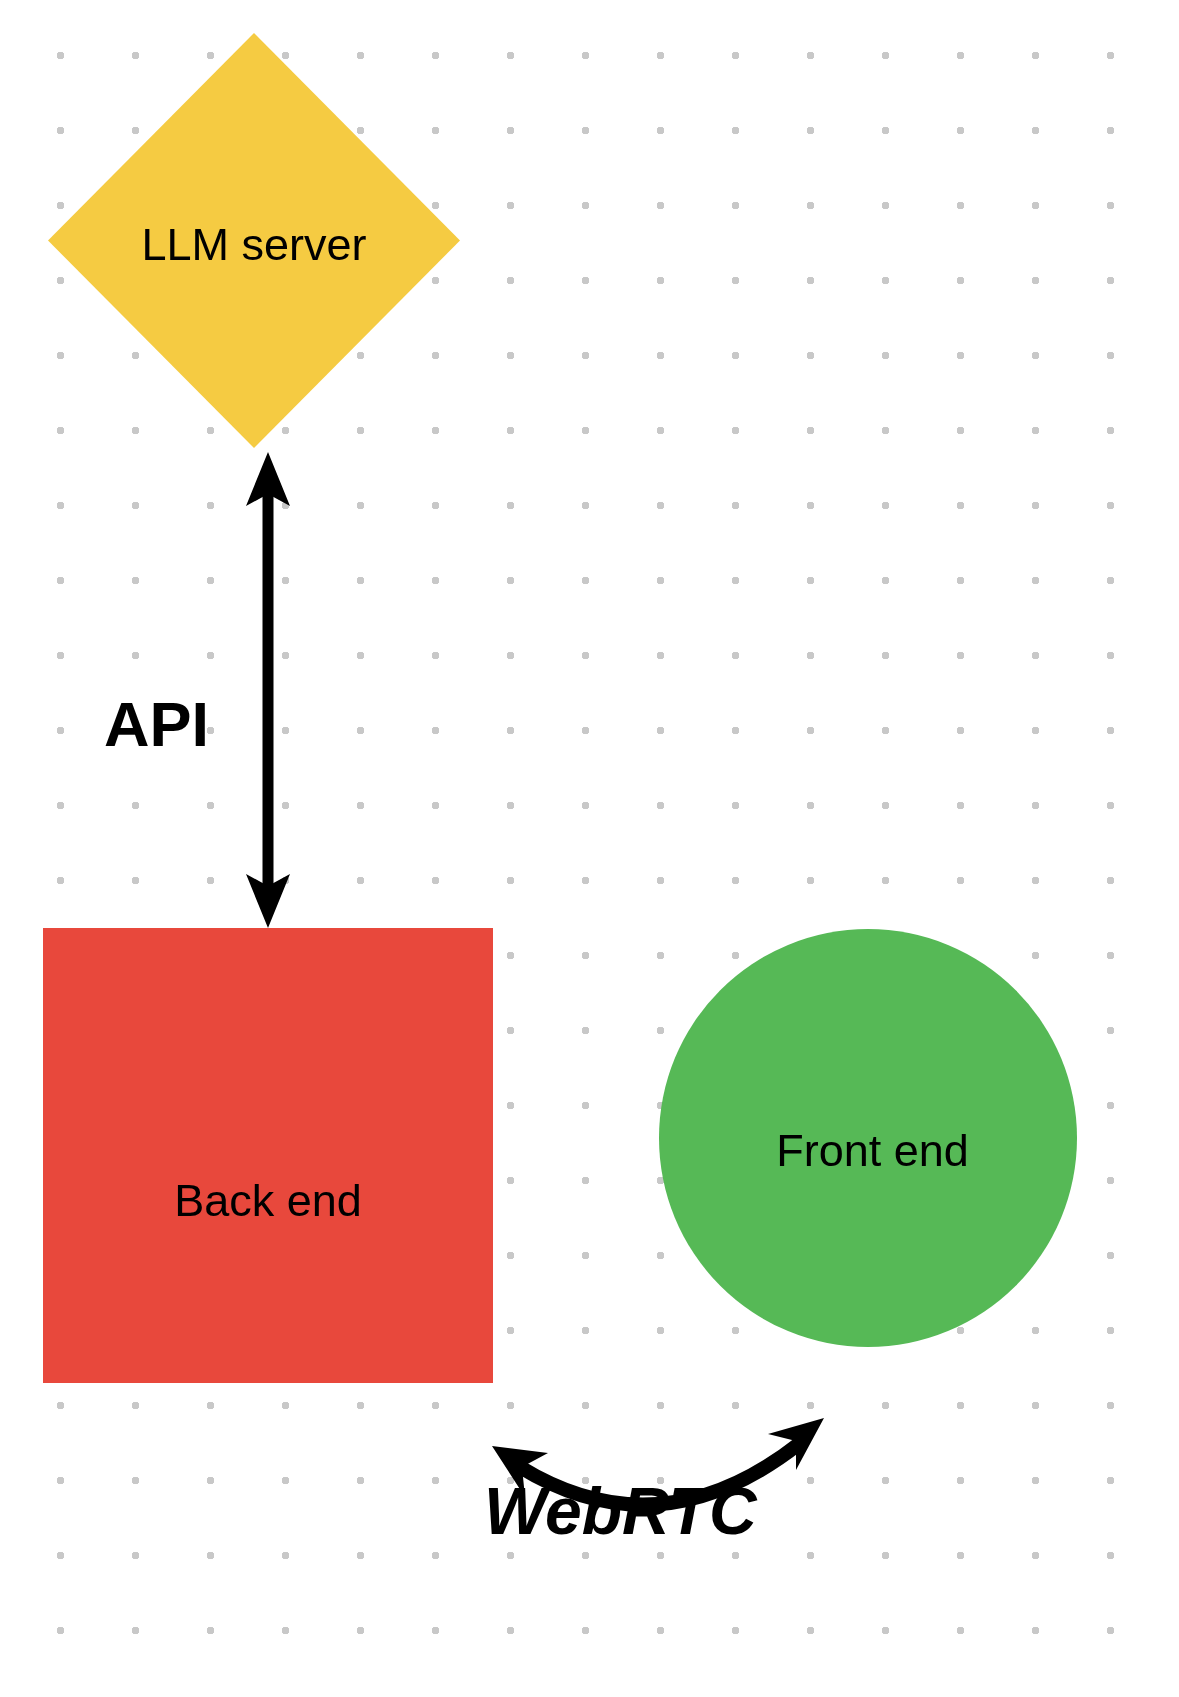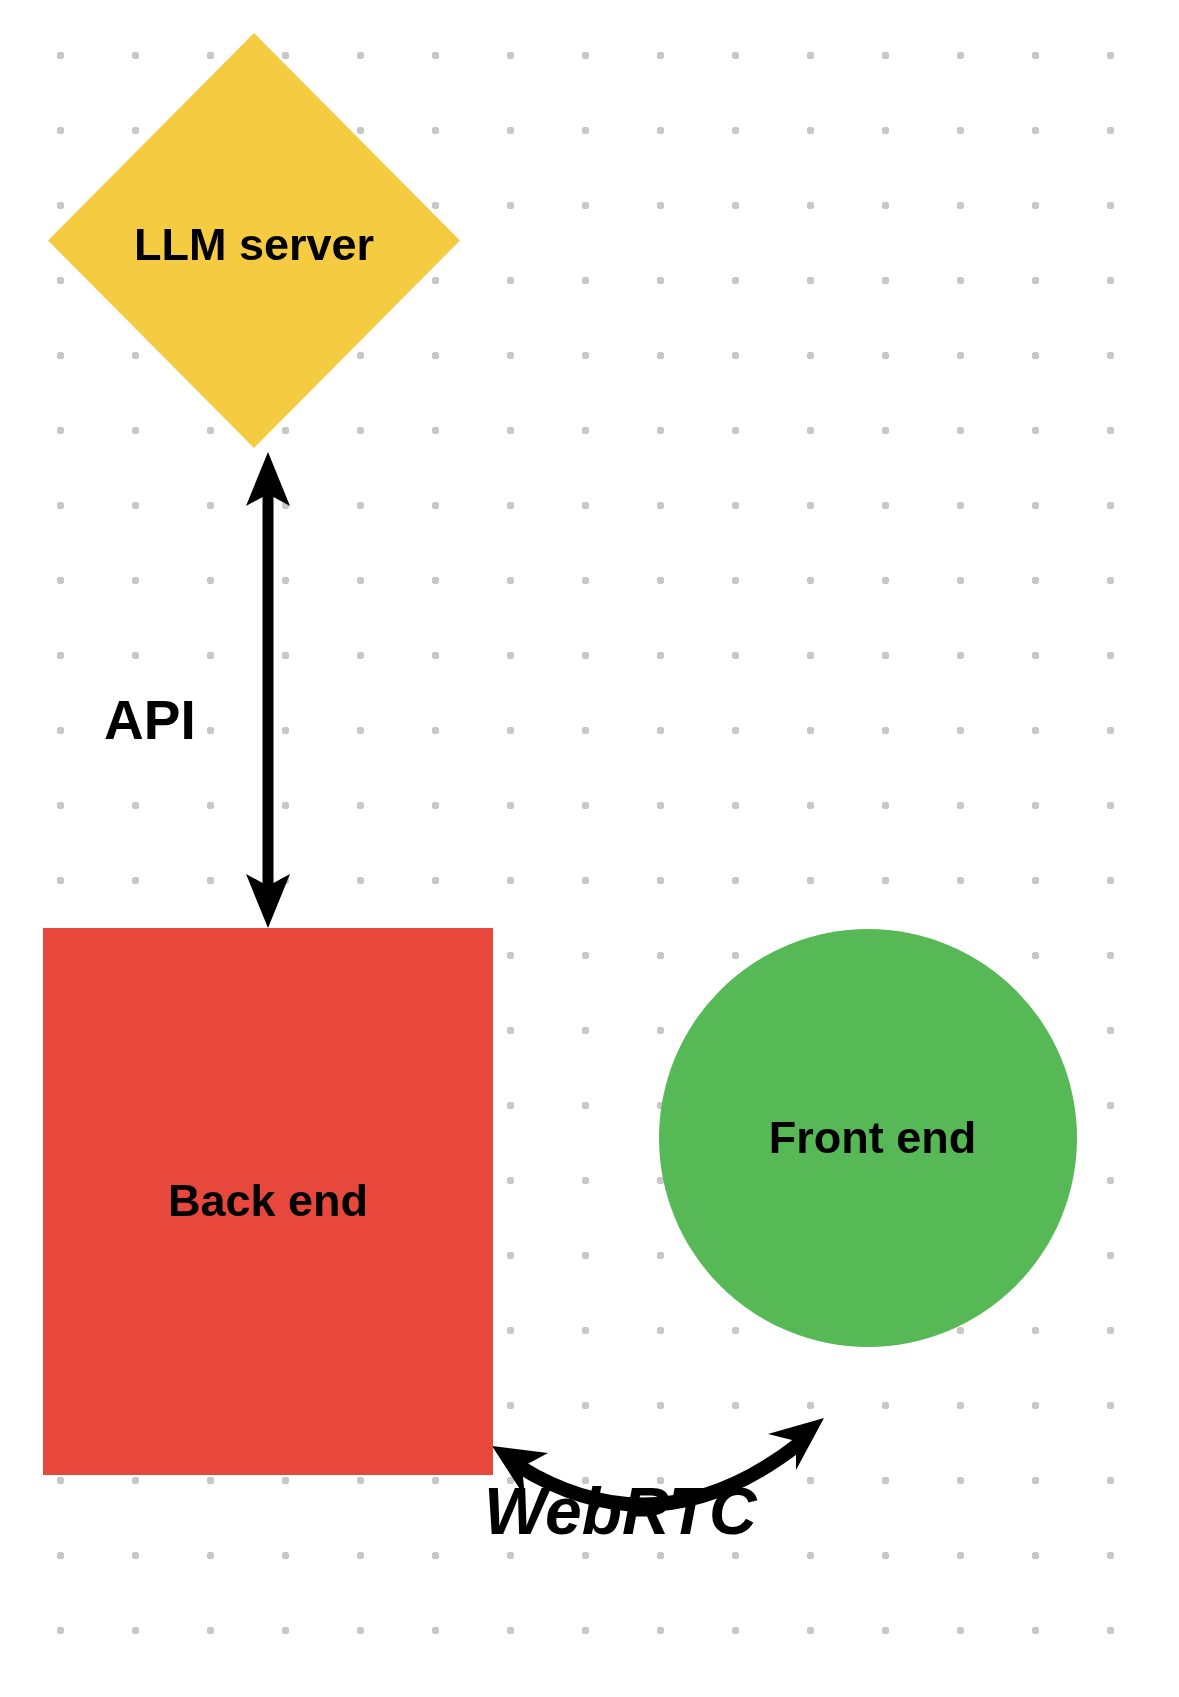--- a/index.html
+++ b/index.html
@@ -20,21 +20,21 @@
   }
 
   
   .node-label {
     position: absolute;
     left: 0;
     right: 0;
     text-align: center;
     color: #000000;
     font-size: 45px;
-    font-weight: 700;
+    font-weight: 400;
     line-height: 1;
     white-space: nowrap;
     pointer-events: none;
   }
 
   #llm-node {
     position: absolute;
     left: 48px;
     top: 33px;
     width: 412px;
@@ -46,21 +46,21 @@
     background: #f5cb42;
     clip-path: polygon(50% 0%, 100% 50%, 50% 100%, 0% 50%);
   }
   #llm-node .node-label { top: 189px; }
 
   #backend-node {
     position: absolute;
     left: 43px;
     top: 928px;
     width: 450px;
-    height: 547px;
+    height: 455px;
   }
   #backend-node .shape {
     position: absolute;
     inset: 0;
     background: #e8483c;
   }
   #backend-node .node-label { top: 250px; }
 
   #frontend-node {
     position: absolute;
@@ -68,21 +68,21 @@
     top: 929px;
     width: 418px;
     height: 418px;
   }
   #frontend-node .shape {
     position: absolute;
     inset: 0;
     background: #56b956;
     border-radius: 50%;
   }
-  #frontend-node .node-label { top: 186px; margin-left: 9px; }
+  #frontend-node .node-label { top: 199px; margin-left: 9px; }
 
   
   #edges {
     position: absolute;
     left: 0;
     top: 0;
     width: 1179px;
     height: 1697px;
     pointer-events: none;
   }
@@ -91,21 +91,21 @@
   .edge-label {
     position: absolute;
     color: #000000;
     font-weight: 700;
     line-height: 1;
     white-space: nowrap;
   }
   #api-label {
     left: 104px;
     top: 693px;
-    font-size: 55px;
+    font-size: 63px;
     text-align: center;
   }
   #webrtc-label {
     left: 484px;
     top: 1478px;
     font-size: 66px;
     font-style: italic;
   }
 </style>
 </head>

